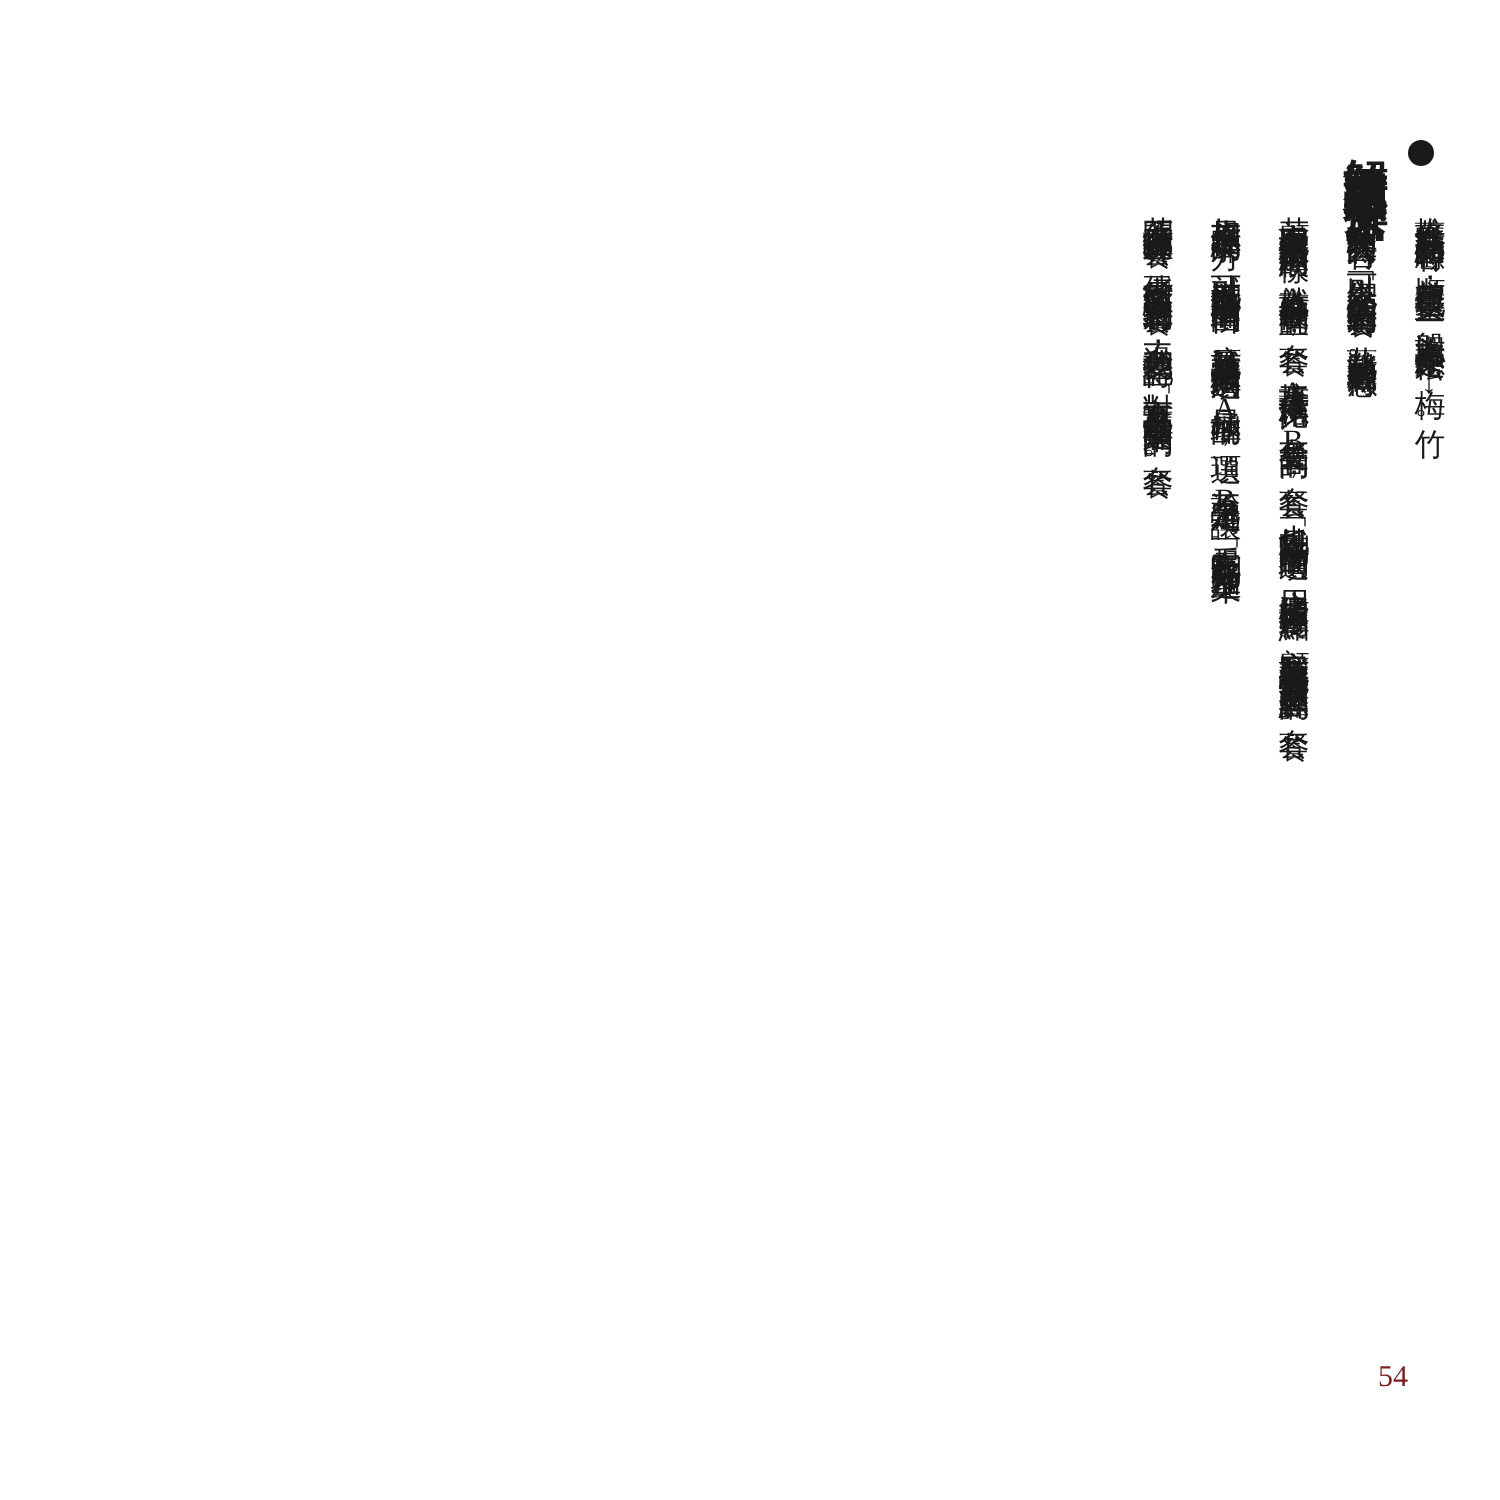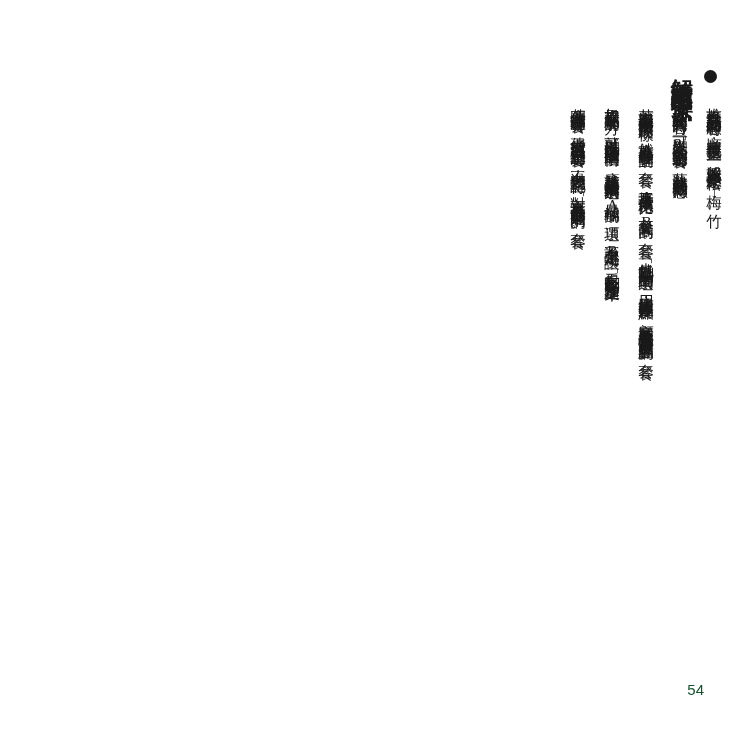--- a/index.html
+++ b/index.html
@@ -70,22 +70,22 @@
     text-orientation: upright;
     -webkit-text-orientation: upright;
     white-space: pre-wrap;
   }
 
   .page-number {
     position: absolute;
     bottom: 52px;
     right: 46px;
     font-size: 15px;
-    font-family: Liberation Sans, sans-serif;
-    color: #14532d;
+    font-family: Liberation Serif, serif;
+    color: #7f1d1d;
   }
 </style>
 </head>
 <body>
 
 <div class="page">
 
   <div class="heading-bullet"></div>
 
   <div class="vtext heading-block">解讀店家的品項安排⋯⋯</div>

